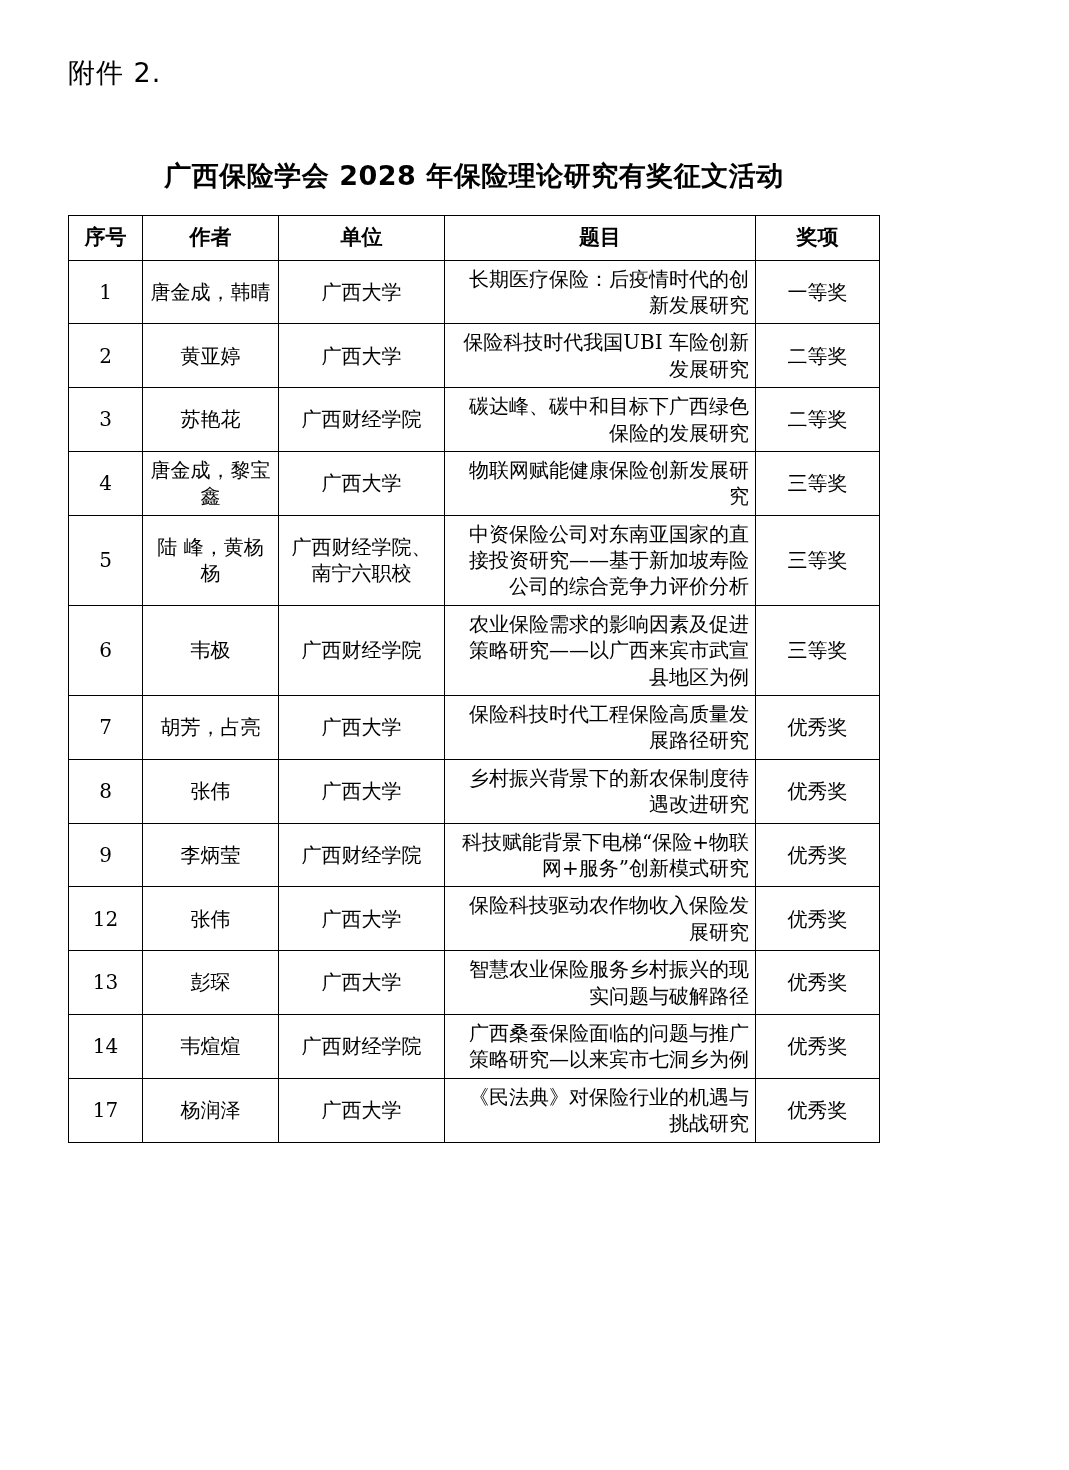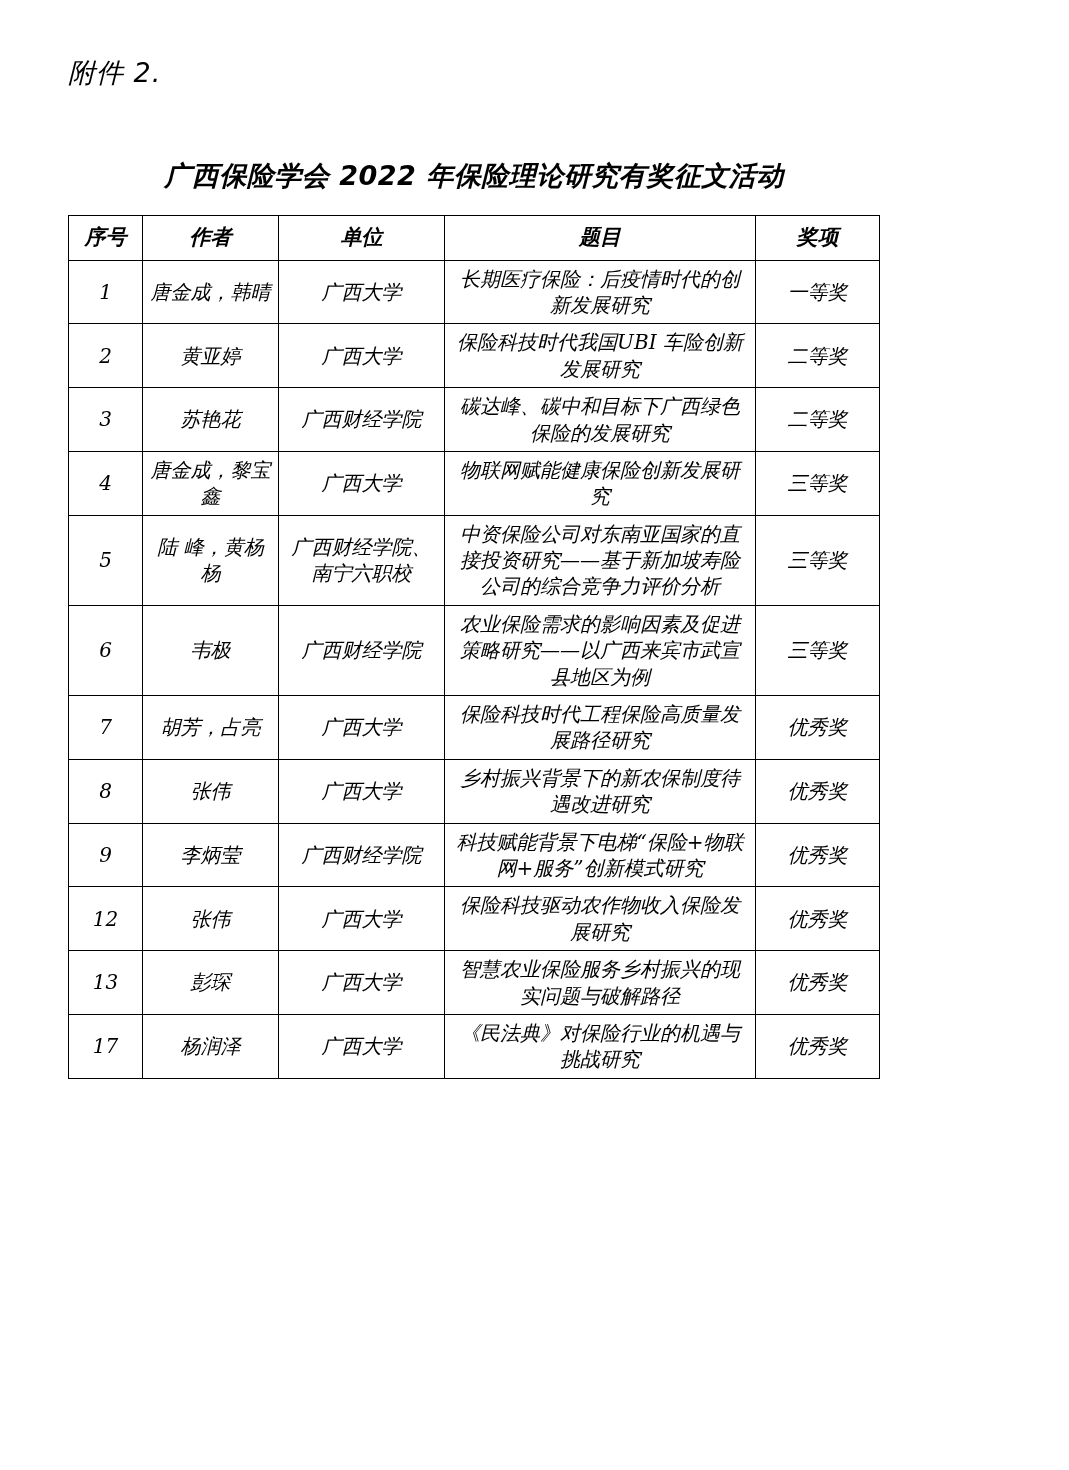--- a/index.html
+++ b/index.html
@@ -12,21 +12,20 @@
     height: 1470px;
     font-family: "DejaVu Serif", "Liberation Serif", serif;
     color: #000000;
     position: relative;
     overflow: hidden;
   }
   .page {
     padding: 55px 58px 0 68px;
     box-sizing: border-box;
     width: 938px;
-    font-style: italic;
   }
   .attachment-label {
     font-family: "DejaVu Sans", "Liberation Sans", sans-serif;
     font-size: 27px;
     letter-spacing: 1px;
     margin-bottom: 64px;
   }
   .doc-title {
     text-align: center;
     font-family: "DejaVu Sans", "Liberation Sans", sans-serif;
@@ -66,37 +65,37 @@
   col.c-no    { width: 74px; }
   col.c-author{ width: 136px; }
   col.c-unit  { width: 166px; }
   col.c-title { width: auto; }
   col.c-award { width: 124px; }
 
   td.no, td.author, td.unit, td.award {
     text-align: center;
   }
   td.title {
-    text-align: center;
+    text-align: right;
     padding-left: 9px;
     padding-right: 6px;
   }
   td.author, td.unit, td.title, td.award {
     font-family: "DejaVu Serif", "Liberation Serif", serif;
   }
 </style>
 </head>
 <body>
 
 <div class="page">
 
   <div class="attachment-label">附件 2.</div>
 
   <div class="doc-title">
-    <span class="line1">广西保险学会 2022 年保险理论研究有奖征文活动</span>
+    <span class="line1">广西保险学会 2028 年保险理论研究有奖征文活动</span>
   </div>
 
   <table class="award-table">
     <colgroup>
       <col class="c-no">
       <col class="c-author">
       <col class="c-unit">
       <col class="c-title">
       <col class="c-award">
     </colgroup>
@@ -181,20 +180,27 @@
           <td class="award">优秀奖</td>
         </tr>
         <tr>
           <td class="no">13</td>
           <td class="author">彭琛</td>
           <td class="unit">广西大学</td>
           <td class="title">智慧农业保险服务乡村振兴的现实问题与破解路径</td>
           <td class="award">优秀奖</td>
         </tr>
         <tr>
+          <td class="no">14</td>
+          <td class="author">韦煊煊</td>
+          <td class="unit">广西财经学院</td>
+          <td class="title">广西桑蚕保险面临的问题与推广策略研究—以来宾市七洞乡为例</td>
+          <td class="award">优秀奖</td>
+        </tr>
+        <tr>
           <td class="no">17</td>
           <td class="author">杨润泽</td>
           <td class="unit">广西大学</td>
           <td class="title">《民法典》对保险行业的机遇与挑战研究</td>
           <td class="award">优秀奖</td>
         </tr>
       </tbody>
   </table>
 
 </div>

